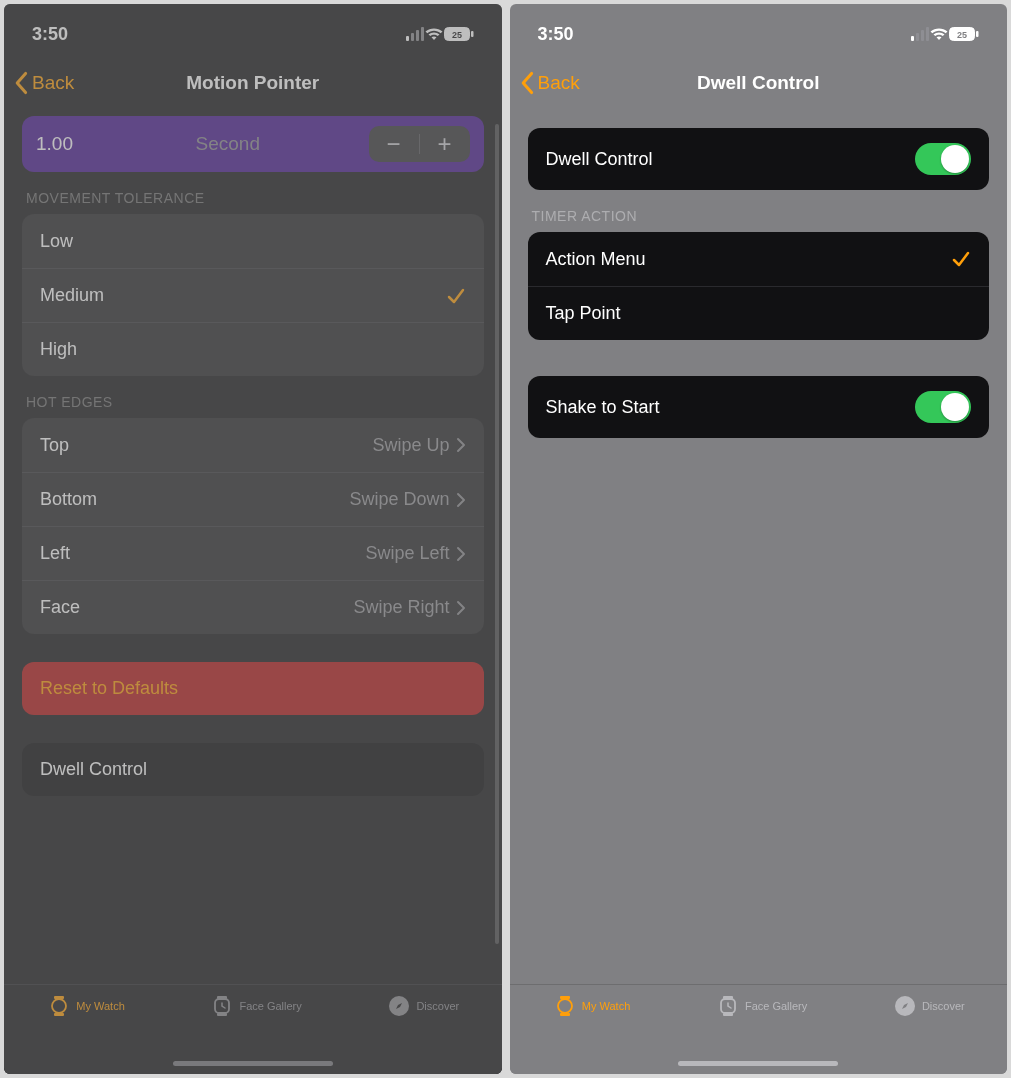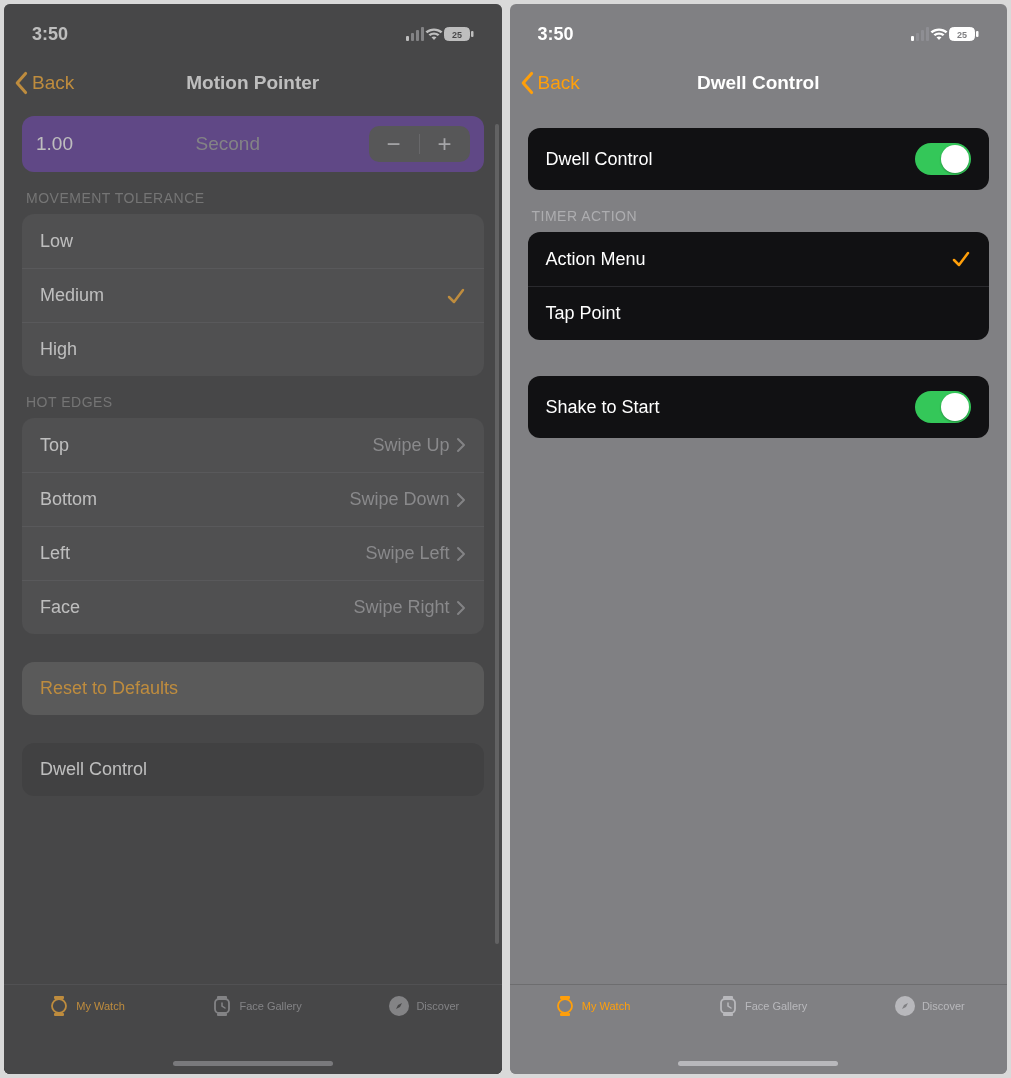--- a/index.html
+++ b/index.html
@@ -26,21 +26,21 @@
   .row .value { color:#9a9a9e; font-size:18px; margin-right:6px; }
   .row .chev { color:#8e8e93; }
   .row .chev svg { width:10px; height:16px; display:block; }
   .check svg { width:20px; height:20px; display:block; }
   .stepper-row { background:#4c1d95; border-radius:12px; display:flex; align-items:center; padding:10px 14px; margin-top:6px; }
   .stepper-row .num { color:#fff; font-size:19px; margin-right:14px; }
   .stepper-row .unit { color:#8e8e93; font-size:19px; flex:1;text-align:center; }
   .stepper { display:flex; align-items:center; background:#3a3a3c; border-radius:10px; height:36px; overflow:hidden; }
   .stepper button { width:50px; height:36px; background:transparent; border:none; color:#d0d0d5; font-size:24px; font-weight:300; line-height:1; }
   .stepper .divider { width:1px; height:20px; background:#5a5a5e; }
-  .reset { background:#404040; border-radius:12px; padding:16px 18px; color:#ff9f0a; font-size:18px; margin-top:28px; }
+  .reset { background:#b91c1c; border-radius:12px; padding:16px 18px; color:#ff9f0a; font-size:18px; margin-top:28px; }
   .nav-link { background:#111113; border-radius:12px; padding:16px 18px; color:#fff; font-size:18px; display:flex; align-items:center; justify-content:space-between; margin-top:28px; }
   .toggle { width:56px; height:32px; border-radius:16px; background:#34c759; position:relative; }
   .toggle .thumb { position:absolute; width:28px; height:28px; border-radius:50%; background:#fff; top:2px; right:2px; box-shadow:0 1px 2px rgba(0,0,0,0.3); }
   .tabbar { height:90px; display:flex; justify-content:space-around; align-items:flex-start; padding-top:8px; border-top:1px solid rgba(120,120,128,0.2); background:#1c1c1e; }
   .tab { display:flex; align-items:center; gap:4px; font-size:11px; color:#8e8e93; }
   .tab.active { color:#ff9f0a; }
   .tab .ticon { width:26px; height:26px; display:flex; align-items:center; justify-content:center; }
   .home-ind { position:absolute; bottom:8px; left:50%; transform:translateX(-50%); width:160px; height:5px; border-radius:3px; background:#7c7c80; }
   .scroll-ind { position:absolute; right:3px; top:120px; bottom:130px; width:4px; background:rgba(160,160,160,0.4); border-radius:2px; }
   .spacer { height:18px; }

